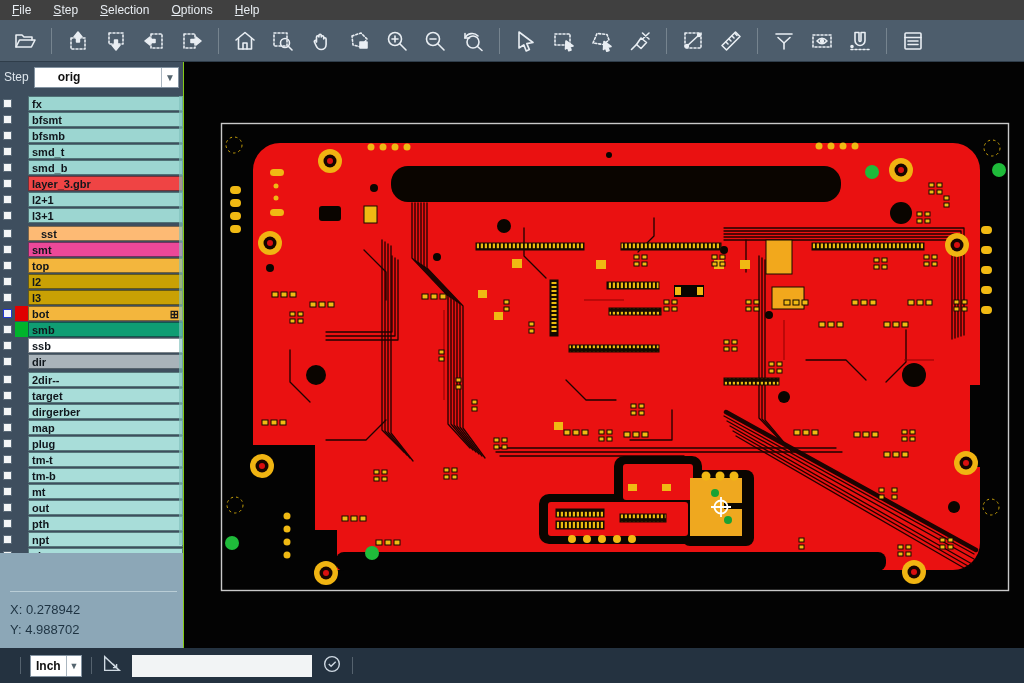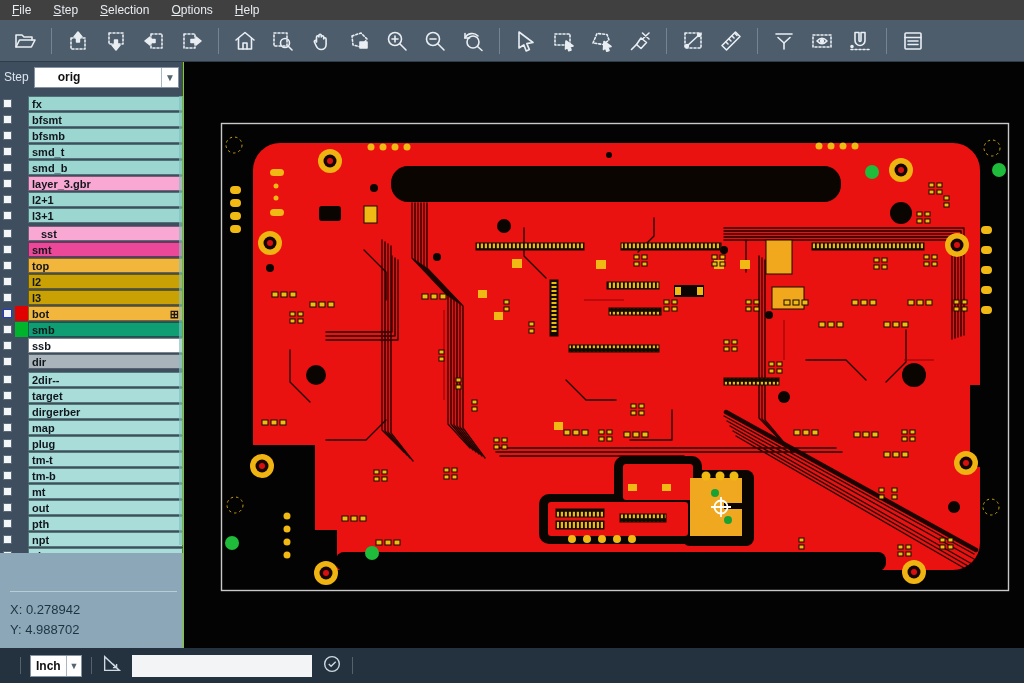--- a/index.html
+++ b/index.html
@@ -280,21 +280,21 @@
               <span class="lname" style="background-color: rgb(156, 214, 209);">
                 <span>smd_b</span>
                 <span class="gridicon"></span>
               </span>
             </div>
             <div class="lrow">
               <span class="cbcell">
                 <span class="cb"></span>
               </span>
               <span class="swatch"></span>
-              <span class="lname" style="background-color: #f9a8d4;">
+              <span class="lname" style="background-color: #ef4444;">
                 <span>layer_3.gbr</span>
                 <span class="gridicon"></span>
               </span>
             </div>
             <div class="lrow">
               <span class="cbcell">
                 <span class="cb"></span>
               </span>
               <span class="swatch"></span>
               <span class="lname" style="background-color: rgb(156, 214, 209);">
@@ -313,21 +313,21 @@
               </span>
             </div>
           </div>
         <div class="lgroup">
 
         <div class="lrow">
               <span class="cbcell">
                 <span class="cb"></span>
               </span>
               <span class="swatch"></span>
-              <span class="lname" style="background-color: #f9a8d4; padding-left: 12px;">
+              <span class="lname" style="background-color: #fdba74; padding-left: 12px;">
                 <span>sst</span>
                 <span class="gridicon"></span>
               </span>
             </div>
             <div class="lrow">
               <span class="cbcell">
                 <span class="cb"></span>
               </span>
               <span class="swatch"></span>
               <span class="lname" style="background-color: #ec4899;">

